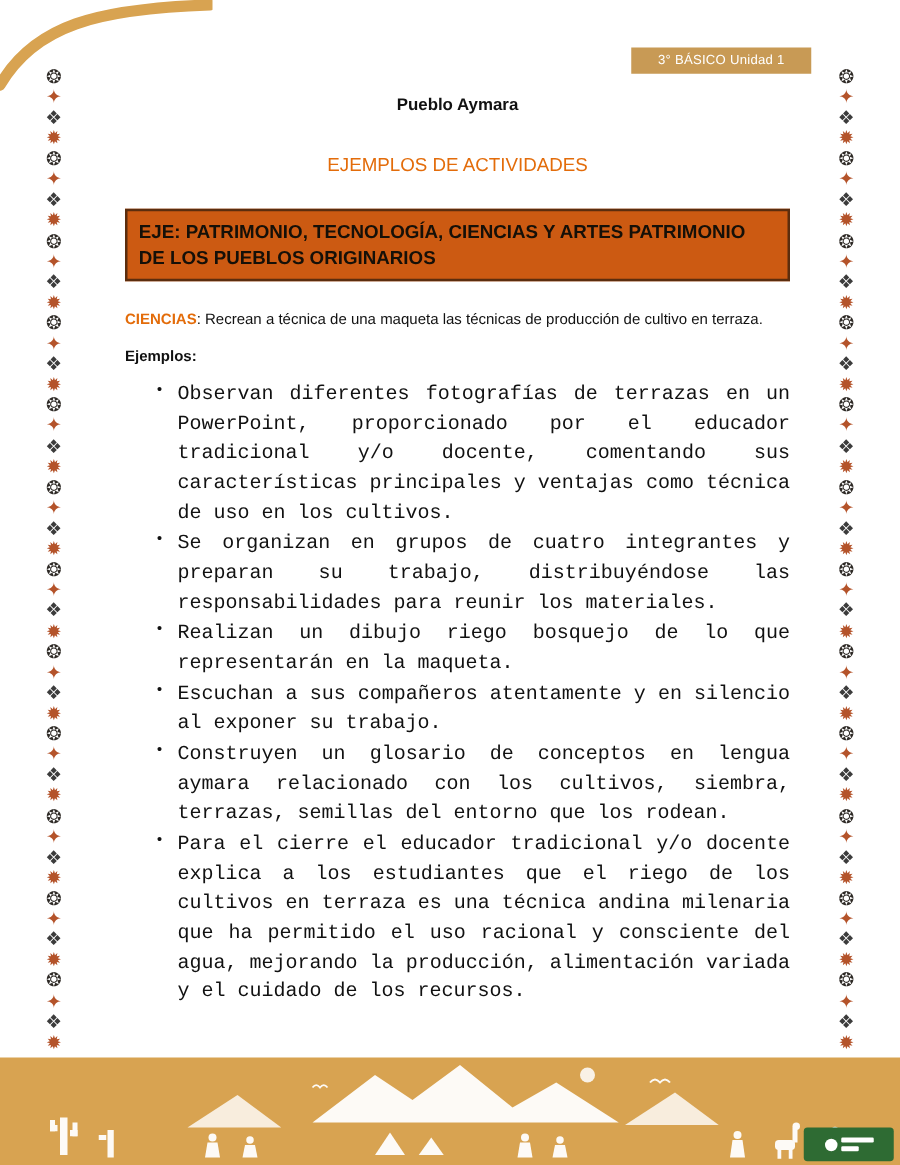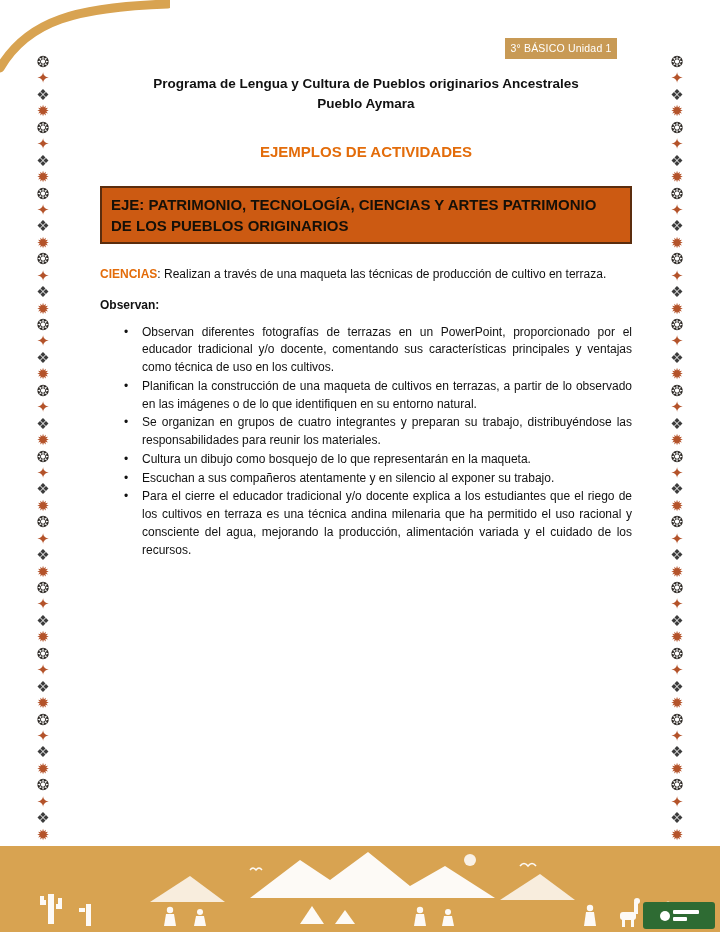--- a/index.html
+++ b/index.html
@@ -8,52 +8,52 @@
     width:720px;height:932px;
     background:#ffffff;
     overflow:hidden;
     font-family:"Liberation Sans", sans-serif;
     color:#111;
   }
   
   .corner-swoosh{position:absolute;top:0;left:0;width:170px;height:80px;pointer-events:none;}
   
   .unit-badge{
-    position:absolute;top:38px;left:505px;width:112px;height:21px;
+    position:absolute;top:38px;left:505px;width:144px;height:21px;
     background:#c89a55;color:#fff;font-size:10.5px;line-height:21px;
     text-align:center;letter-spacing:.2px;
   }
   
   .ornament{
     position:absolute;top:54px;bottom:90px;width:30px;
     display:flex;flex-direction:column;justify-content:space-between;align-items:center;
     font-size:15px;line-height:1;user-select:none;
   }
   .ornament.left{left:28px;}
   .ornament.right{right:28px;}
   .motif{display:block;}
   
   .content{position:absolute;left:100px;top:74px;width:532px;}
   .program-title{font-size:13.5px;font-weight:bold;text-align:center;line-height:1.45;}
   .section-heading{
-    margin-top:30px;text-align:center;font-size:15px;font-weight:bold;color:#e36c0a;
+    margin-top:30px;text-align:center;font-size:15px;font-weight:normal;color:#e36c0a;
   }
   .eje-box{
     margin-top:26px;background:#cc5a12;border:2px solid #5b2d0e;
     padding:6px 9px;font-size:15px;font-weight:bold;color:#151008;line-height:1.4;
   }
   .activity-line{margin-top:22px;font-size:12px;line-height:1.45;}
   .activity-label{color:#e36c0a;font-weight:bold;}
   .examples-label{margin-top:14px;font-size:12px;font-weight:bold;}
   ul.bullets{
     margin:10px 0 0 0;padding:0 0 0 20px;list-style:none;
   }
   ul.bullets li{
     position:relative;padding-left:22px;margin-bottom:1px;
-    font-size:12px;line-height:1.48;text-align:justify;
+    font-size:16px;line-height:1.48;text-align:justify;font-family:Liberation Mono, monospace;
   }
   ul.bullets li::before{
     content:"\2022";position:absolute;left:4px;top:0;font-size:12px;
   }
   
   .footer-band{
     position:absolute;left:0;right:0;bottom:0;height:86px;background:#d8a351;
   }
   .footer-band svg{display:block;width:100%;height:100%;}
   .footer-logo{
@@ -174,46 +174,45 @@
       <span class="motif" style="color: rgb(180, 83, 42);">✹</span>
       <span class="motif" style="color: rgb(46, 42, 38);">❂</span>
       <span class="motif" style="color: rgb(180, 83, 42);">✦</span>
       <span class="motif" style="color: rgb(60, 60, 60);">❖</span>
       <span class="motif" style="color: rgb(180, 83, 42);">✹</span>
     </div>
 
   <div class="content">
 
     <div class="program-title">
-      <div>Programa de Lengua y Cultura de Pueblos originarios Ancestrales</div>
       <div>Pueblo Aymara</div>
     </div>
 
     <div class="section-heading">EJEMPLOS DE ACTIVIDADES</div>
 
     <div class="eje-box">EJE: PATRIMONIO, TECNOLOGÍA, CIENCIAS Y ARTES PATRIMONIO DE LOS PUEBLOS ORIGINARIOS</div>
 
-    <p class="activity-line"><span class="activity-label">CIENCIAS</span><span>: Realizan a través de una maqueta las técnicas de producción de cultivo en terraza.</span></p>
-
-    <p class="examples-label">Observan:</p>
+    <p class="activity-line"><span class="activity-label">CIENCIAS</span><span>: Recrean a técnica de una maqueta las técnicas de producción de cultivo en terraza.</span></p>
+
+    <p class="examples-label">Ejemplos:</p>
 
     <ul class="bullets">
 
         <li>Observan diferentes fotografías de terrazas en un PowerPoint, proporcionado por el educador tradicional y/o docente, comentando sus características principales y ventajas como técnica de uso en los cultivos.</li>
 
-        <li>Planifican la construcción de una maqueta de cultivos en terrazas, a partir de lo observado en las imágenes o de lo que identifiquen en su entorno natural.</li>
 
         <li>Se organizan en grupos de cuatro integrantes y preparan su trabajo, distribuyéndose las responsabilidades para reunir los materiales.</li>
 
-        <li>Cultura un dibujo como bosquejo de lo que representarán en la maqueta.</li>
+        <li>Realizan un dibujo riego bosquejo de lo que representarán en la maqueta.</li>
 
 
 
         <li>Escuchan a sus compañeros atentamente y en silencio al exponer su trabajo.</li>
 
+        <li>Construyen un glosario de conceptos en lengua aymara relacionado con los cultivos, siembra, terrazas, semillas del entorno que los rodean.</li>
 
         <li>Para el cierre el educador tradicional y/o docente explica a los estudiantes que el riego de los cultivos en terraza es una técnica andina milenaria que ha permitido el uso racional y consciente del agua, mejorando la producción, alimentación variada y el cuidado de los recursos.</li>
       </ul>
 
   </div>
 
   <div class="footer-band">
     <svg viewBox="0 0 720 86" preserveAspectRatio="none">
       <g fill="#ffffff" opacity="0.95">
 

